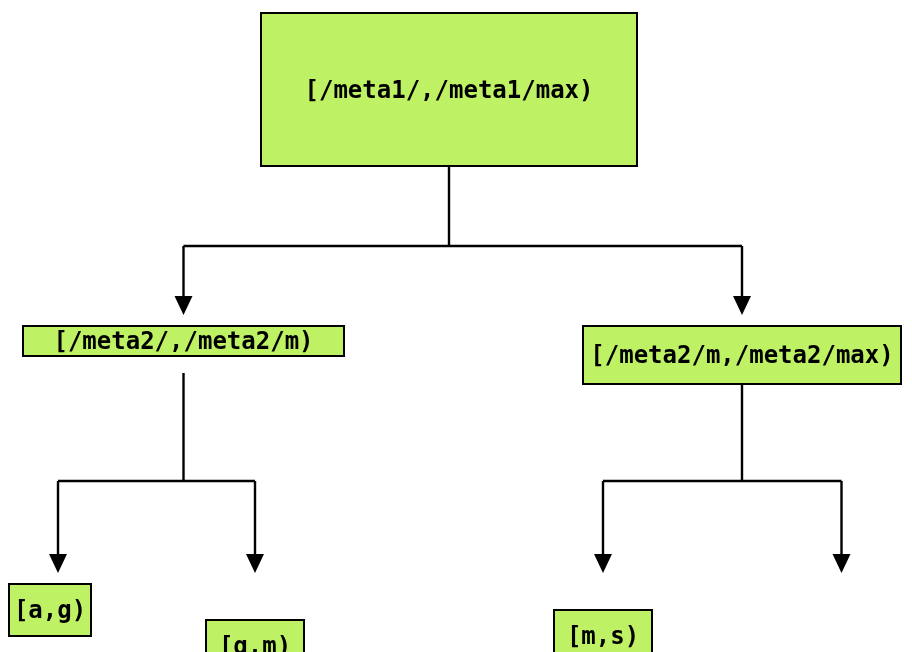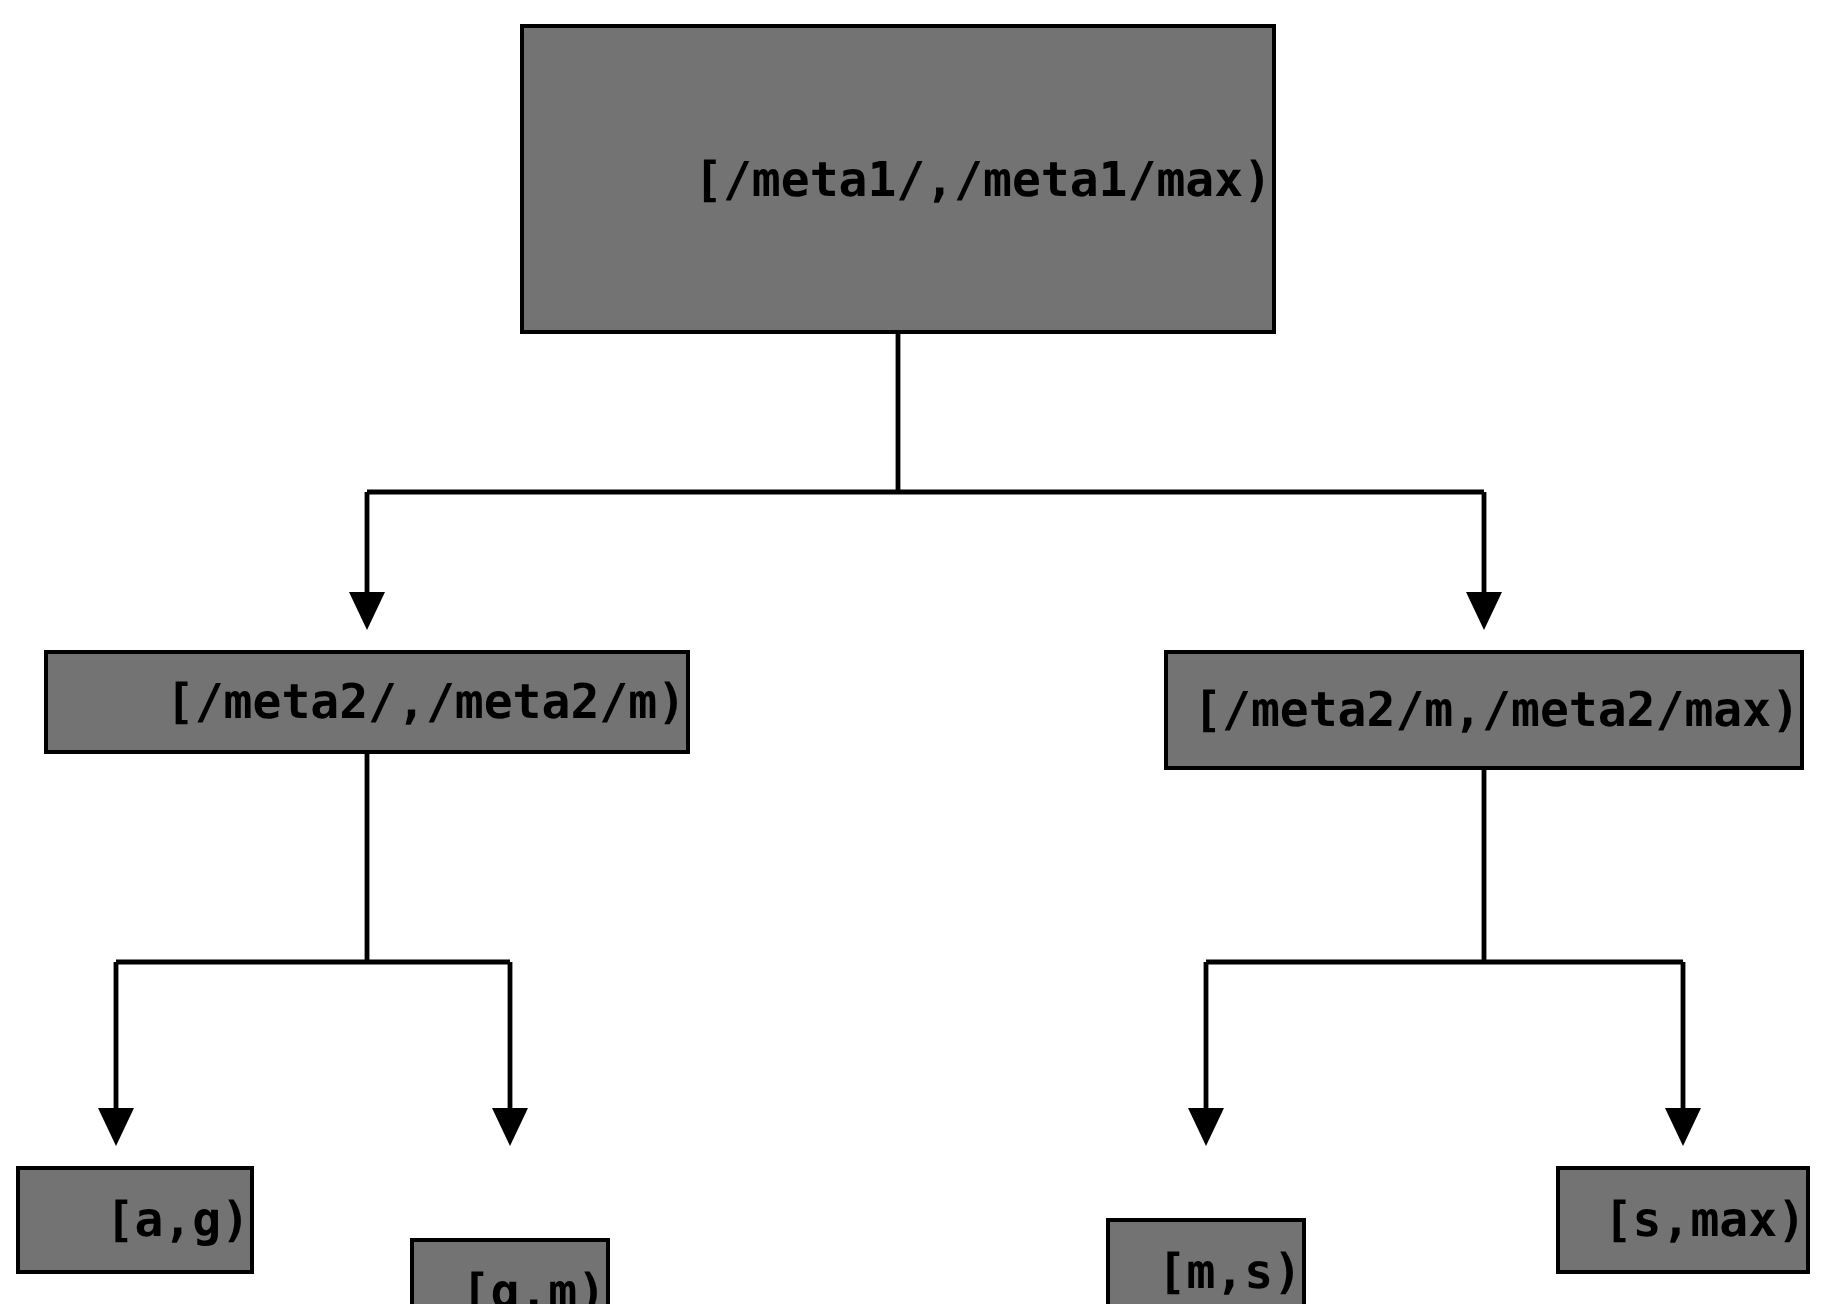--- a/index.html
+++ b/index.html
@@ -27,34 +27,34 @@
     stroke: #000000;
     stroke-width: 2.4;
   }
   .edges polygon {
     fill: #000000;
     stroke: none;
   }
   .node {
     position: absolute;
     box-sizing: border-box;
-    background: #737373;
+    background: #bef264;
     border: 2px solid #000000;
     display: flex;
     align-items: center;
-    justify-content: flex-end;
+    justify-content: center;
     color: #000000;
     font-size: 24px;
     font-weight: 700;
     white-space: nowrap;
   }
   .node-root  { left: 260px; top:  12px; width: 378px; height: 155px; }
-  .node-left  { left:  22px; top: 325px; width: 323px; height:  52px; }
+  .node-left  { left:  22px; top: 325px; width: 323px; height:  32px; }
   .node-right { left: 582px; top: 325px; width: 320px; height:  60px; }
-  .node-ag    { left:   8px; top: 583px; width: 119px; height:  54px; }
+  .node-ag    { left:   8px; top: 583px; width: 84px; height:  54px; }
   .node-gm    { left: 205px; top: 583px; width: 100px; height:  54px; margin-top: 36px; }
   .node-ms    { left: 553px; top: 561px; width: 100px; height:  54px; margin-top: 48px; }
   .node-smax  { left: 778px; top: 583px; width: 127px; height:  54px; }
 </style>
 </head>
 <body>
 
 <div class="canvas">
 
   <svg class="edges" viewBox="0 0 912 652" xmlns="http://www.w3.org/2000/svg">
@@ -89,17 +89,14 @@
   </div>
 
   <div class="node node-gm">
     <span>[g,m)</span>
   </div>
 
   <div class="node node-ms">
     <span>[m,s)</span>
   </div>
 
-  <div class="node node-smax">
-    <span>[s,max)</span>
-  </div>
 
 </div>
 
 </body></html>

